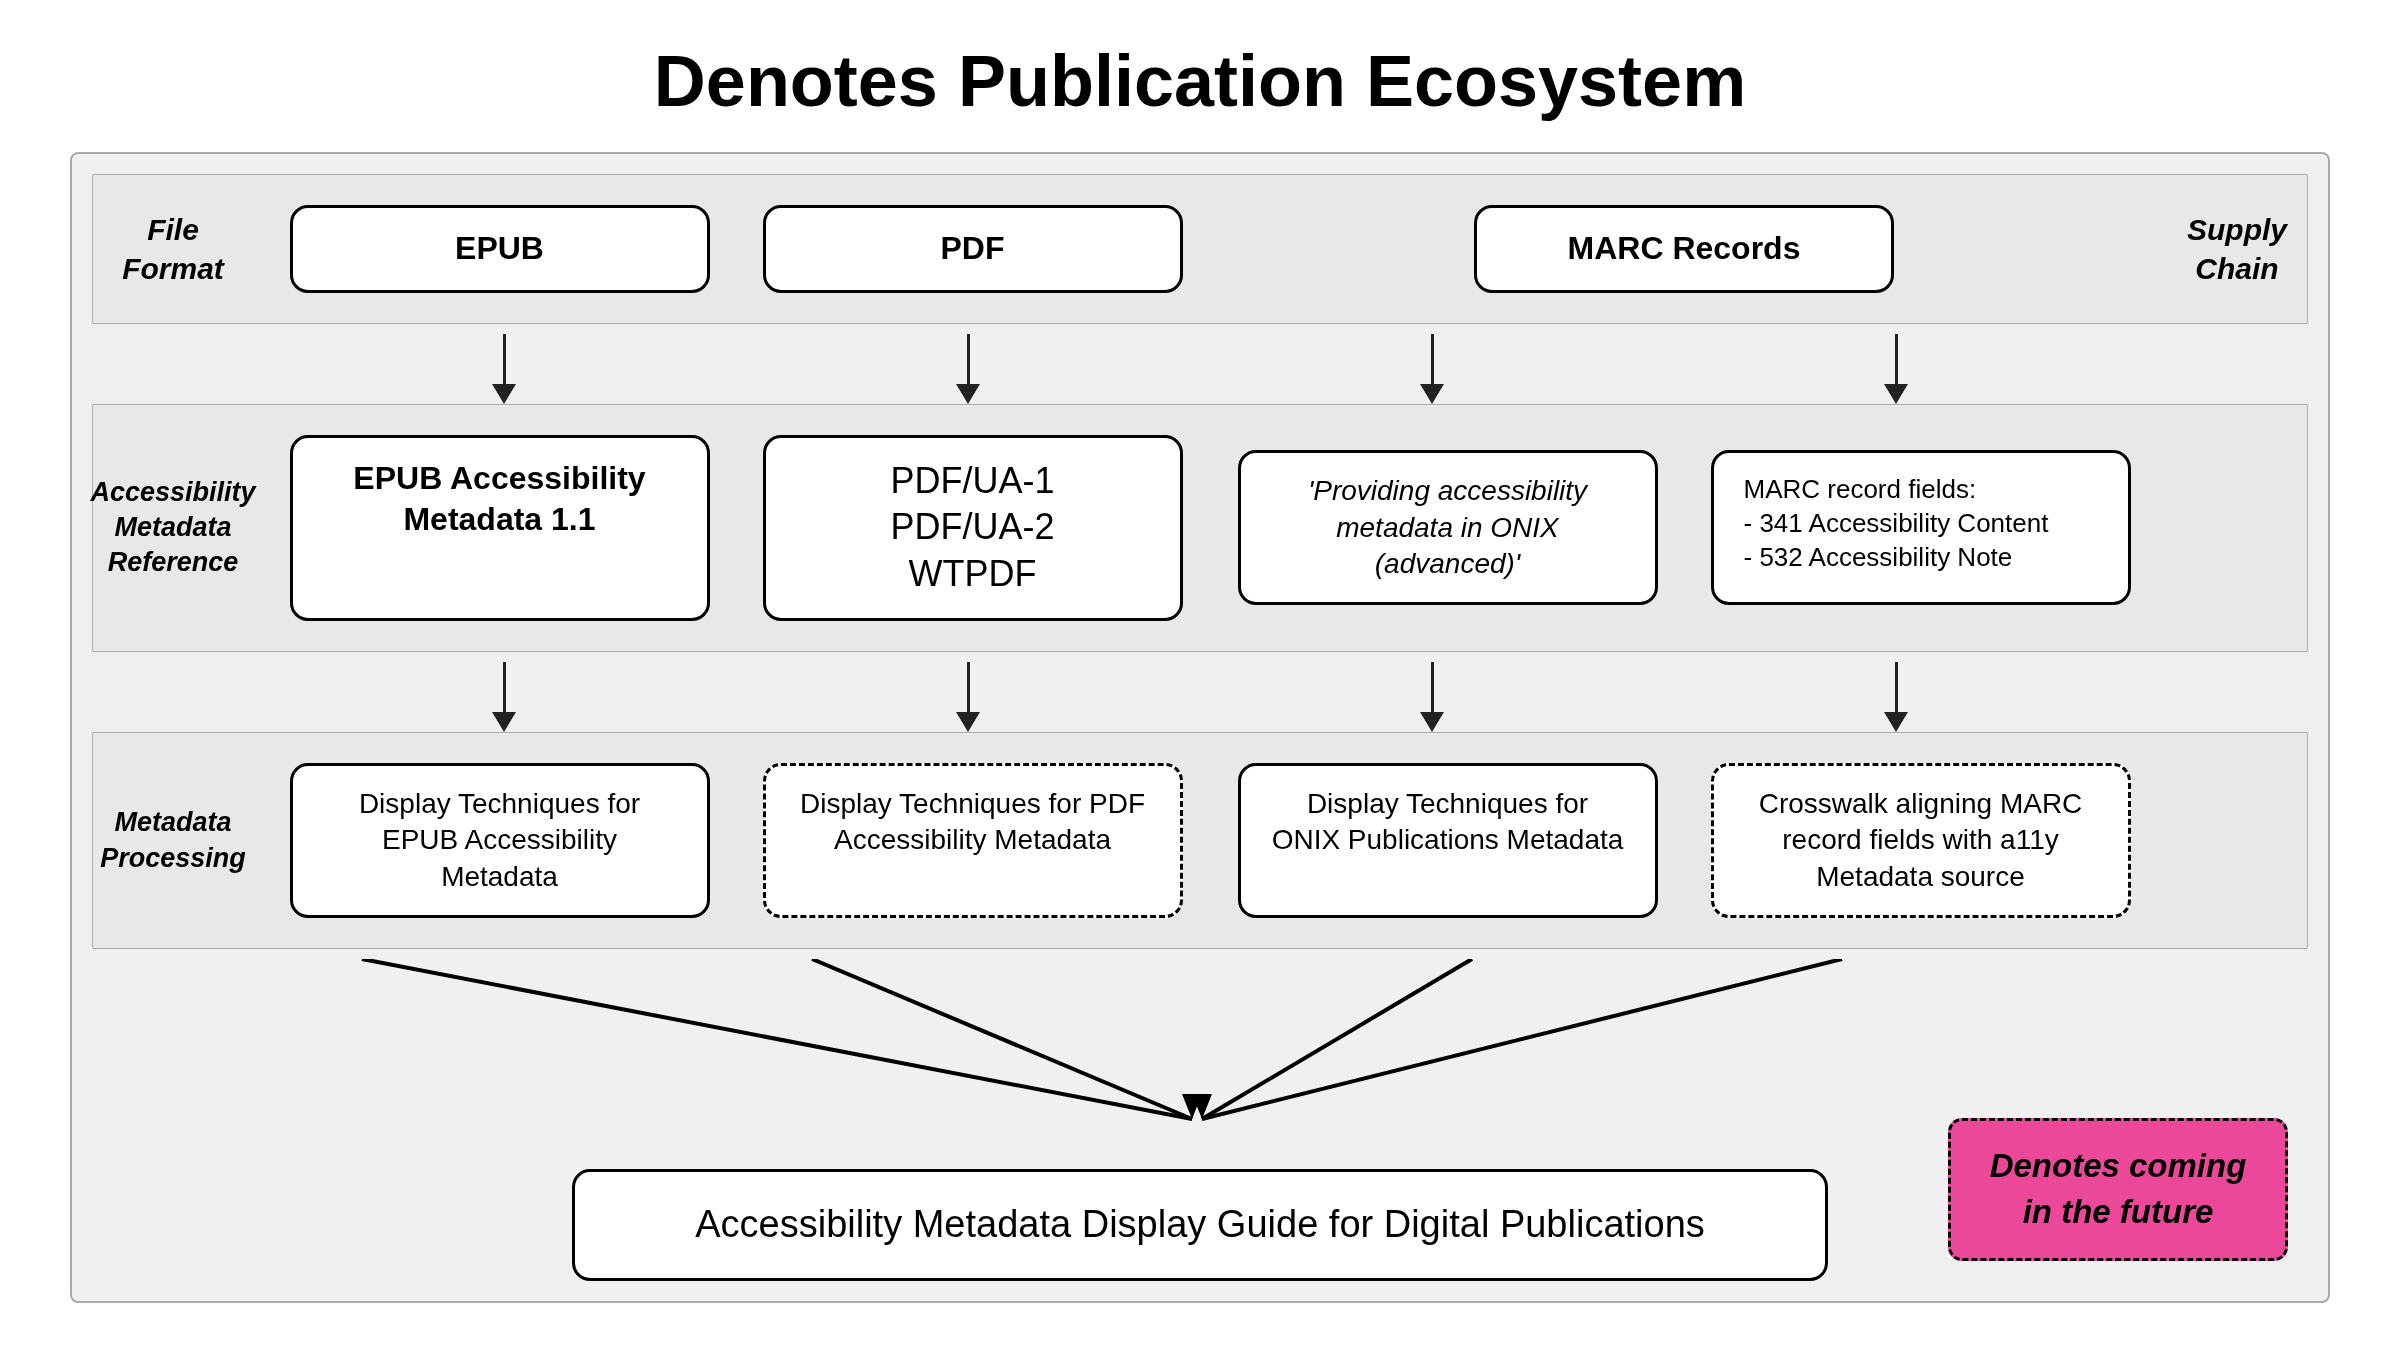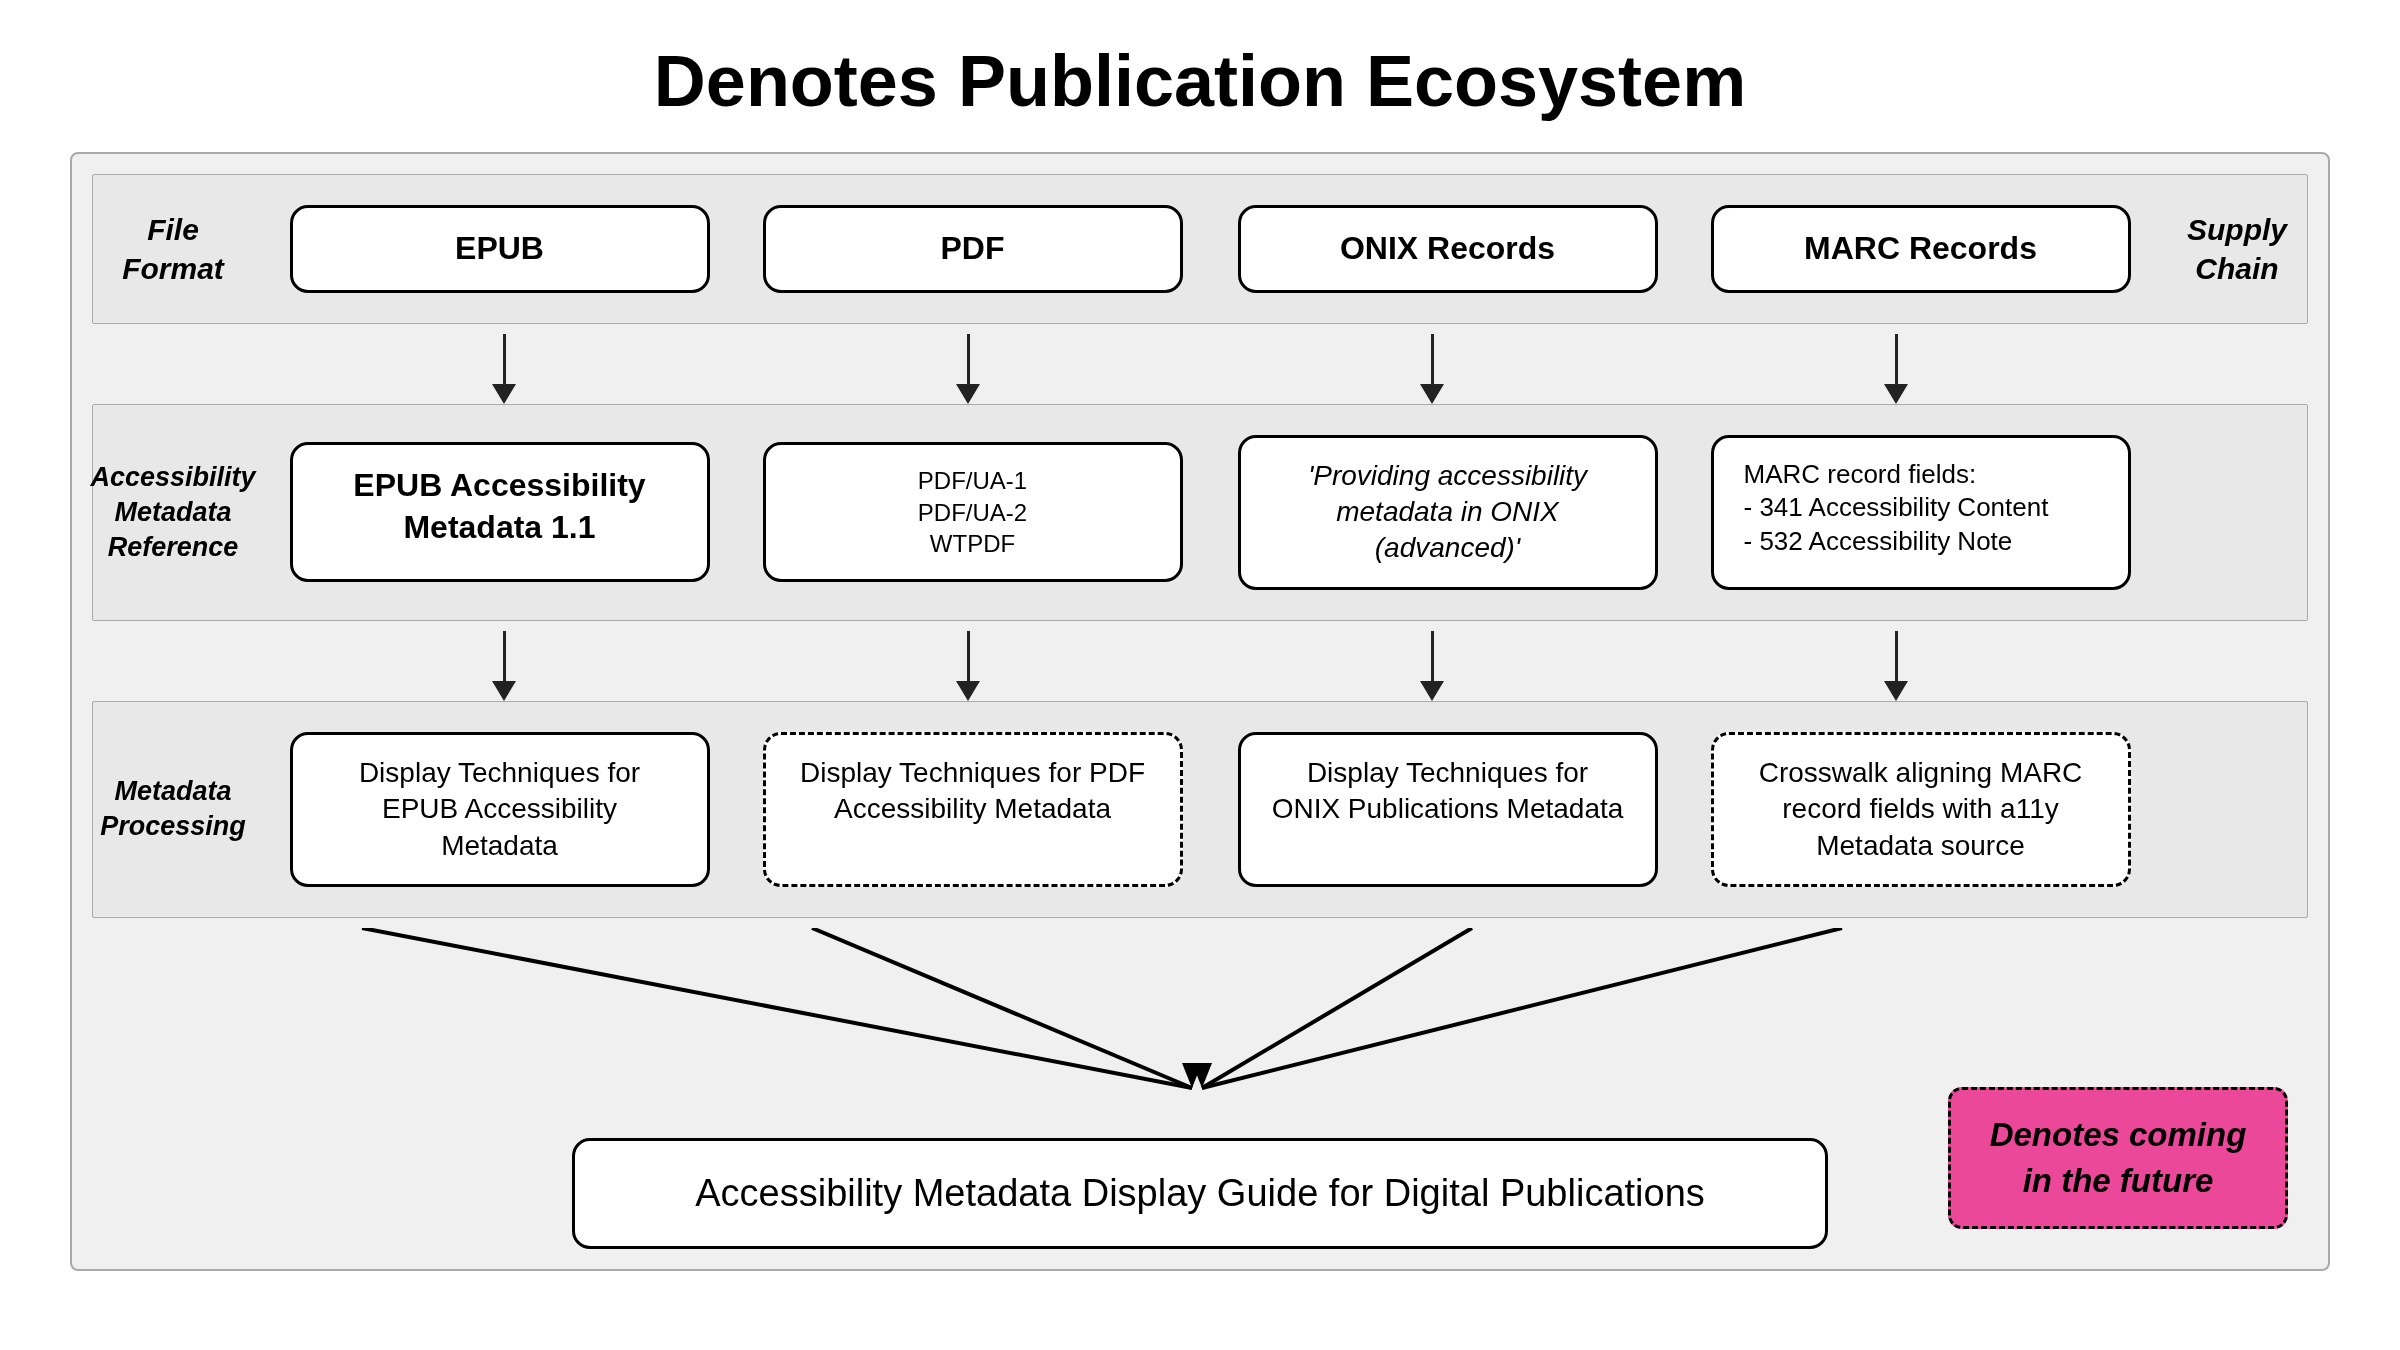--- a/index.html
+++ b/index.html
@@ -207,21 +207,20 @@
   <div class="row-band">
     <div class="row-label">File Format</div>
     <div class="row-content">
 
       <div class="col-group">
         <div class="box-solid">EPUB</div>
         <div class="box-solid">PDF</div>
       </div>
 
       <div class="col-group">
-        <div class="box-solid">ONIX Records</div>
         <div class="box-solid">MARC Records</div>
       </div>
     </div>
     <div class="row-label-right">Supply Chain</div>
   </div>
 
   <div class="row-spacer">
     <div class="down-arrow-wrap">
         <div class="da-line"></div>
         <div class="da-head"></div>
@@ -238,21 +237,21 @@
         <div class="da-line"></div>
         <div class="da-head"></div>
       </div>
   </div>
 
   <div class="row-band">
     <div class="row-label" style="font-size:27px;">Accessibility Metadata Reference</div>
     <div class="row-content">
       <div class="col-group">
         <div class="box-solid">EPUB Accessibility Metadata 1.1</div>
-        <div class="box-solid box-normal" style="font-size:24px; white-space:pre-line;">PDF/UA-1
+        <div class="box-solid box-normal" style="font-size:36px; white-space:pre-line;">PDF/UA-1
 PDF/UA-2
 WTPDF</div>
       </div>
       <div class="col-group">
         <div class="box-solid box-italic box-normal" style="font-size:28px;">'Providing accessibility metadata in ONIX (advanced)'</div>
         <div class="box-solid box-normal" style="font-size:26px; text-align:left; white-space:pre-line;">MARC record fields:
 - 341 Accessibility Content
 - 532 Accessibility Note</div>
       </div>
     </div>

